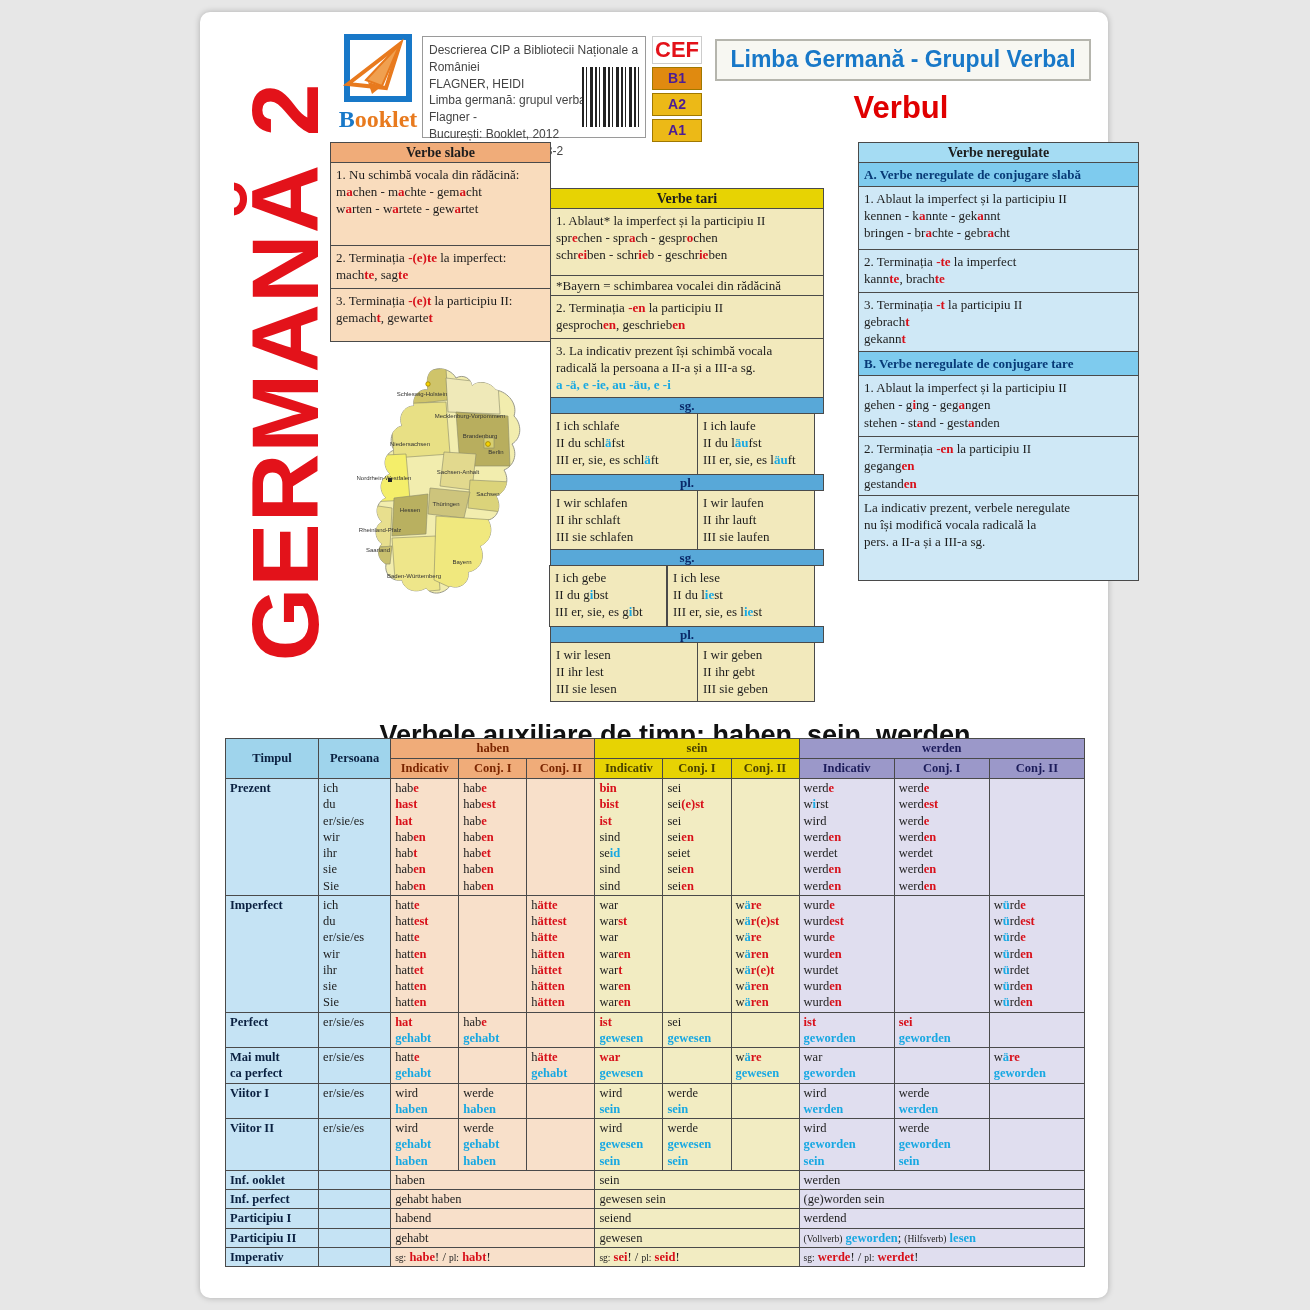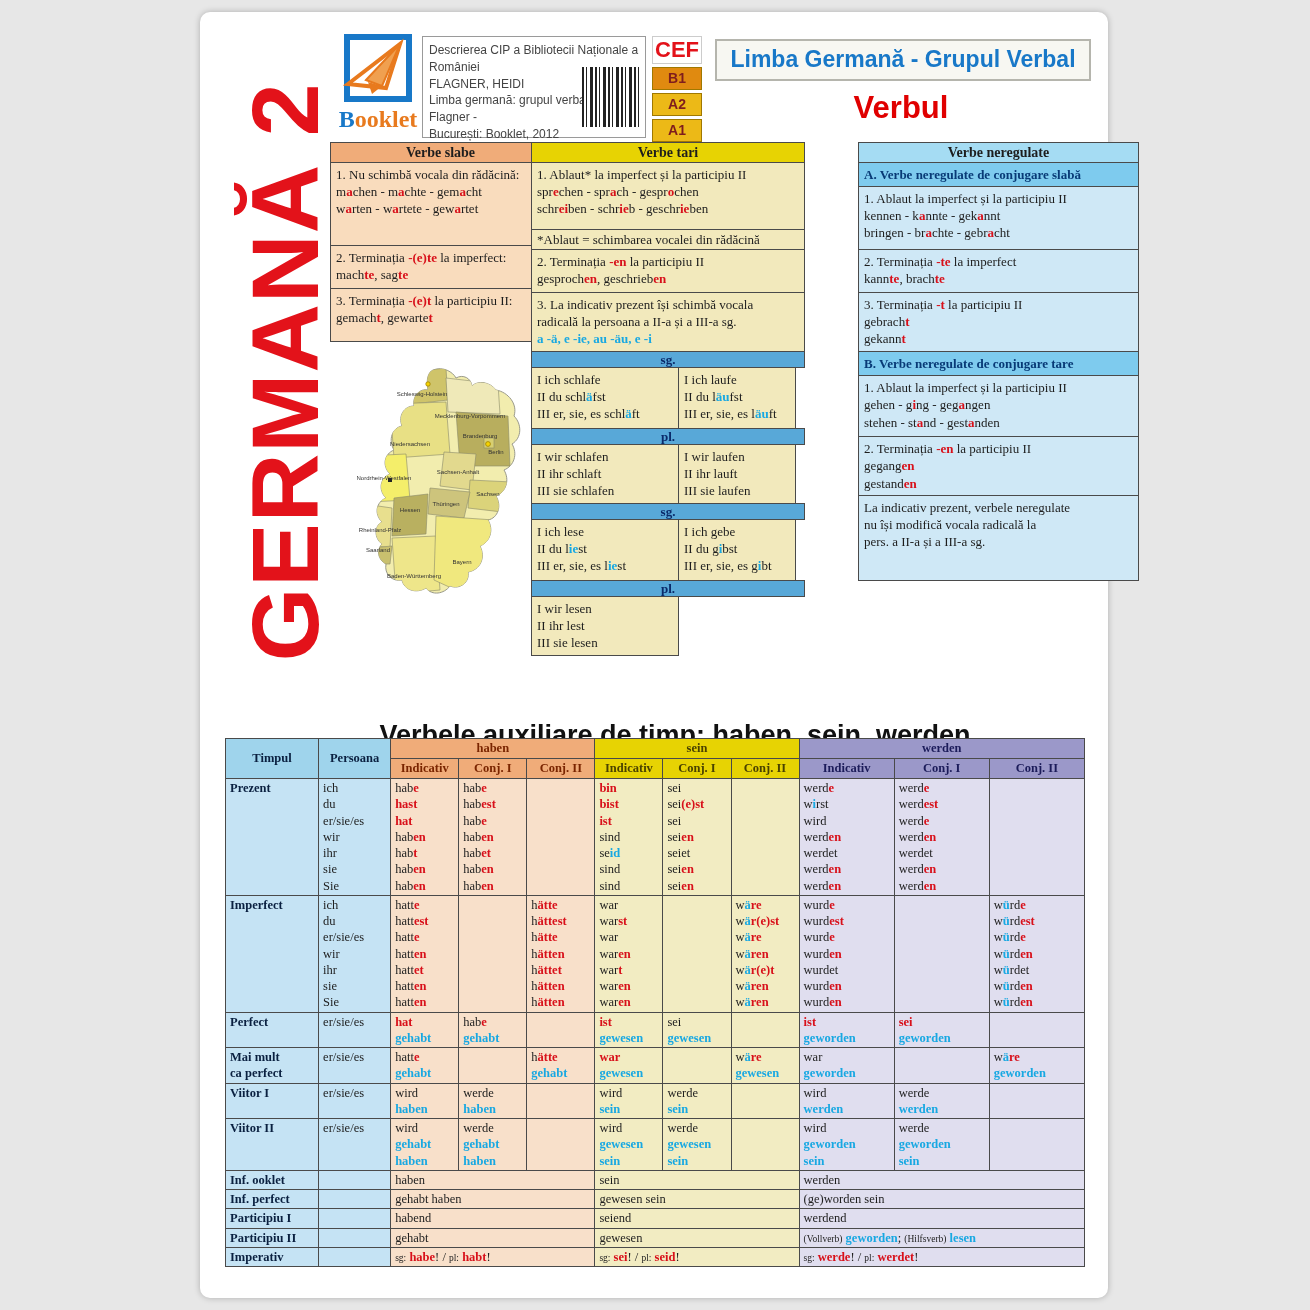--- a/index.html
+++ b/index.html
@@ -16,35 +16,35 @@
   .logo-sq svg{position:absolute;left:-8px;top:-4px;}
   .brand{margin-top:4px;font-family:"Liberation Serif",serif;font-weight:bold;font-size:24px;color:#e87a1e;}
   .brand .b{color:#1878c8;}
   .cip{position:absolute;left:222px;top:24px;width:224px;height:102px;border:1px solid #9a9a9a;background:#fff;
        font-size:12px;line-height:1.4;color:#444;padding:5px 6px;box-sizing:border-box;}
   .barcode{position:absolute;right:5px;top:30px;width:58px;height:60px;
     background:repeating-linear-gradient(90deg,#222 0 2px,#fff 2px 4px,#222 4px 5px,#fff 5px 8px,#222 8px 11px,#fff 11px 13px);}
   .cef{position:absolute;left:452px;top:24px;width:50px;}
   .cef-label{color:#e3121a;font-weight:bold;font-size:22px;text-align:center;background:#fff;border:1px solid #ccc;}
   .cef-badge{height:21px;margin-top:3px;border:1px solid #a07800;font-weight:bold;font-size:14px;
-             text-align:center;line-height:21px;color:#7f1d1d;}
+             text-align:center;line-height:21px;color:#4c1d95;}
   .cef-badge.b1{background:#e08a10;}
   .cef-badge.a2,.cef-badge.a1{background:#ecb917;}
   .title-box{position:absolute;left:515px;top:27px;width:372px;height:38px;border:2px solid #b5b5ad;
      background:#f7f7f2;text-align:center;line-height:36px;font-size:23px;font-weight:bold;color:#1878c8;}
   .subtitle{position:absolute;left:515px;top:78px;width:372px;text-align:center;
      font-size:31px;font-weight:bold;color:#e00000;}
   
   .gcol{position:absolute;top:130px;font-family:"Liberation Serif",serif;font-size:13px;color:#1d1d1d;}
   .gcol .ghead{border:1px solid #4a4a4a;font-weight:bold;font-size:14px;text-align:center;height:19px;line-height:19px;}
   .gcell{border:1px solid #4a4a4a;margin-top:-1px;padding:3px 5px;line-height:1.32;box-sizing:border-box;}
   .col-slabe{left:130px;width:221px;}
   .col-slabe .ghead{background:#f0ac79;}
   .col-slabe .gcell{background:#f9dcbd;}
-  .col-tari{left:331px;width:274px;}
+  .col-tari{left:350px;width:274px;margin-top:46px;}
   .col-tari .ghead{background:#e7d303;}
   .col-tari .gcell{background:#f2e9bc;}
   .col-nereg{left:615px;width:281px;padding-left:43px;}
   .col-nereg .ghead{background:#a5dcf3;}
   .col-nereg .gcell{background:#cfe8f6;}
   .subhead{background:#7ecbee !important;color:#083a76;font-weight:bold;font-size:13px;}
   .band{background:#58a8d8 !important;color:#0a2a6a;font-weight:bold;text-align:center;
         height:17px;line-height:16px;padding:0 !important;}
   .conj-row{display:flex;margin-top:-1px;}
   .conj-row .gcell{flex:none;margin-top:0;}
@@ -119,42 +119,43 @@
     <div class="gcol col-slabe">
       <div class="ghead">Verbe slabe</div>
       <div class="gcell" style="min-height:84px">1. Nu schimbă vocala din rădăcină:<br>m<span class="rd">a</span>chen - m<span class="rd">a</span>chte - gem<span class="rd">a</span>cht<br>w<span class="rd">a</span>rten - w<span class="rd">a</span>rtete - gew<span class="rd">a</span>rtet</div>
       <div class="gcell" style="min-height:44px">2. Terminația <span class="rd">-(e)te</span> la imperfect:<br>mach<span class="rd">te</span>, sag<span class="rd">te</span></div>
       <div class="gcell" style="min-height:54px">3. Terminația <span class="rd">-(e)t</span> la participiu II:<br>gemach<span class="rd">t</span>, gewarte<span class="rd">t</span></div>
     </div>
 
     <div class="gcol col-tari">
       <div class="ghead">Verbe tari</div>
       <div class="gcell" style="min-height:68px">1. Ablaut* la imperfect și la participiu II<br>spr<span class="rd">e</span>chen - spr<span class="rd">a</span>ch - gespr<span class="rd">o</span>chen<br>schr<span class="rd">ei</span>ben - schr<span class="rd">ie</span>b - geschr<span class="rd">ie</span>ben</div>
-      <div class="gcell" style="min-height:18px;padding-top:1px;padding-bottom:1px">*Ablaut = schimbarea vocalei din rădăcină</div>
+      <div class="gcell" style="min-height:18px;padding-top:1px;padding-bottom:1px">*Bayern = schimbarea vocalei din rădăcină</div>
       <div class="gcell" style="min-height:44px">2. Terminația <span class="rd">-en</span> la participiu II<br>gesproch<span class="rd">en</span>, geschrieb<span class="rd">en</span></div>
       <div class="gcell" style="min-height:58px">3. La indicativ prezent își schimbă vocala<br>radicală la persoana a II-a și a III-a sg.<br><span class="cy">a -ä, e -ie, au -äu, e -i</span></div>
 
       <div class="gcell band">sg.</div>
       <div class="conj-row">
         <div class="gcell l" style="min-height:62px">I   ich schlafe<br>II  du schl<span class="cy">ä</span>fst<br>III er, sie, es schl<span class="cy">ä</span>ft</div>
         <div class="gcell r" style="min-height:62px">I   ich laufe<br>II  du l<span class="cy">äu</span>fst<br>III er, sie, es l<span class="cy">äu</span>ft</div>
       </div>
       <div class="gcell band">pl.</div>
       <div class="conj-row">
         <div class="gcell l" style="min-height:60px">I   wir schlafen<br>II  ihr schlaft<br>III sie schlafen</div>
         <div class="gcell r" style="min-height:60px">I   wir laufen<br>II  ihr lauft<br>III sie laufen</div>
       </div>
       <div class="gcell band">sg.</div>
       <div class="conj-row">
+        <div class="gcell r" style="min-height:62px">I   ich gebe<br>II  du g<span class="cy">i</span>bst<br>III er, sie, es g<span class="cy">i</span>bt</div>
         <div class="gcell l" style="min-height:62px">I   ich lese<br>II  du l<span class="cy">ie</span>st<br>III er, sie, es l<span class="cy">ie</span>st</div>
-        <div class="gcell r" style="min-height:62px">I   ich gebe<br>II  du g<span class="cy">i</span>bst<br>III er, sie, es g<span class="cy">i</span>bt</div>
       </div>
       <div class="gcell band">pl.</div>
       <div class="conj-row">
         <div class="gcell l" style="min-height:60px">I   wir lesen<br>II  ihr lest<br>III sie lesen</div>
+        <div class="gcell r" style="min-height:60px">I   wir geben<br>II  ihr gebt<br>III sie geben</div>
       </div>
     </div>
 
     <div class="gcol col-nereg">
       <div class="ghead">Verbe neregulate</div>
       <div class="gcell subhead">A. Verbe neregulate de conjugare slabă</div>
       <div class="gcell" style="min-height:64px">1. Ablaut la imperfect și la participiu II<br>kennen - k<span class="rd">a</span>nnte - gek<span class="rd">a</span>nnt<br>bringen - br<span class="rd">a</span>chte - gebr<span class="rd">a</span>cht</div>
       <div class="gcell" style="min-height:44px">2. Terminația <span class="rd">-te</span> la imperfect<br>kann<span class="rd">te</span>, brach<span class="rd">te</span></div>
       <div class="gcell" style="min-height:60px">3. Terminația <span class="rd">-t</span> la participiu II<br>gebrach<span class="rd">t</span><br>gekann<span class="rd">t</span></div>
       <div class="gcell subhead">B. Verbe neregulate de conjugare tare</div>

